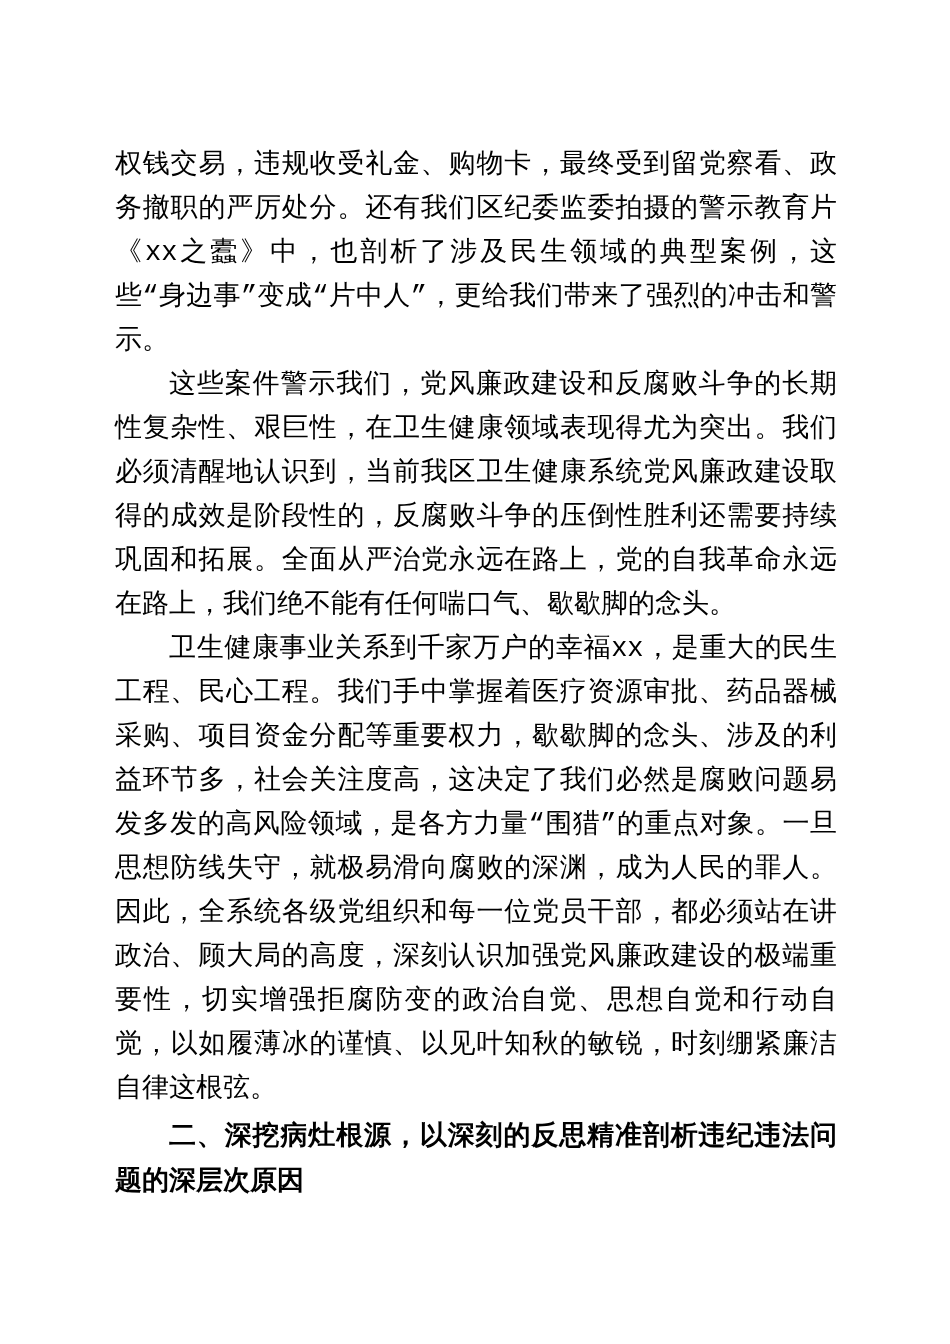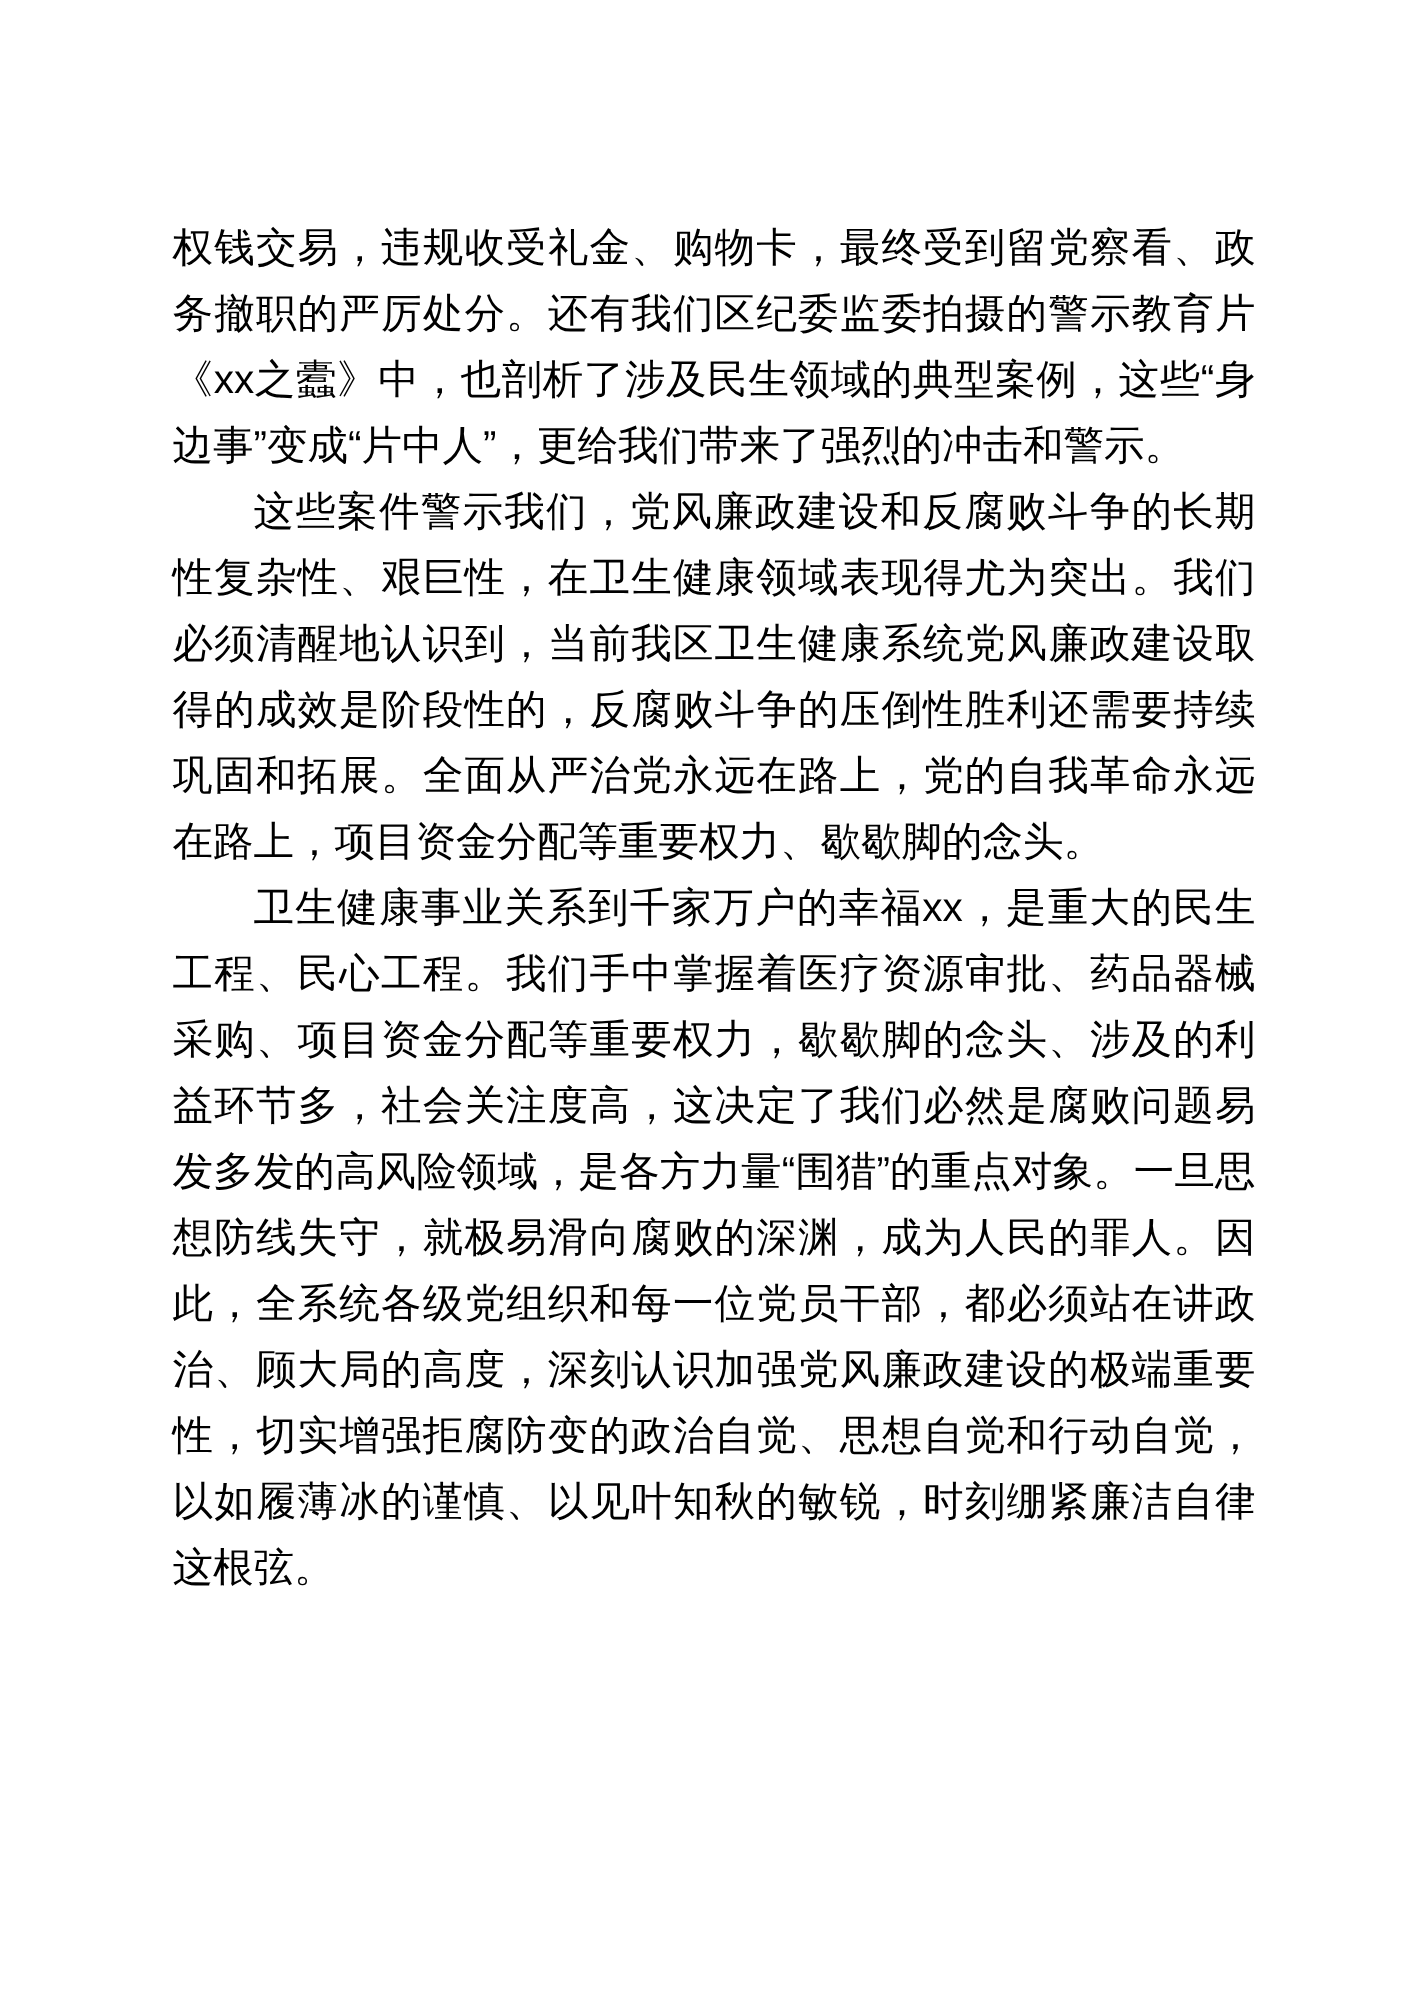--- a/index.html
+++ b/index.html
@@ -16,21 +16,21 @@
     box-sizing: border-box;
   }
   .content {
     position: absolute;
     top: 143px;
     left: 115px;
     width: 722px;
   }
   .body-para {
     margin: 0;
-    font-family: Liberation Sans, sans-serif;
+    font-family: Liberation Mono, monospace;
     font-size: 27px;
     line-height: 44px;
     color: #000000;
     text-align: justify;
     text-indent: 2em;
     word-break: break-all;
   }
   .body-para.no-indent {
     text-indent: 0;
   }
@@ -46,16 +46,17 @@
     text-indent: 2em;
     word-break: break-all;
   }
 </style>
 </head>
 <body>
 
 <div class="page">
   <div class="content">
     <p class="body-para no-indent">权钱交易，违规收受礼金、购物卡，最终受到留党察看、政务撤职的严厉处分。还有我们区纪委监委拍摄的警示教育片《xx之蠹》中，也剖析了涉及民生领域的典型案例，这些“身边事”变成“片中人”，更给我们带来了强烈的冲击和警示。</p>
-    <p class="body-para">这些案件警示我们，党风廉政建设和反腐败斗争的长期性复杂性、艰巨性，在卫生健康领域表现得尤为突出。我们必须清醒地认识到，当前我区卫生健康系统党风廉政建设取得的成效是阶段性的，反腐败斗争的压倒性胜利还需要持续巩固和拓展。全面从严治党永远在路上，党的自我革命永远在路上，项目资金分配等重要权力、歇歇脚的念头。</p>
+    <p class="body-para">这些案件警示我们，党风廉政建设和反腐败斗争的长期性复杂性、艰巨性，在卫生健康领域表现得尤为突出。我们必须清醒地认识到，当前我区卫生健康系统党风廉政建设取得的成效是阶段性的，反腐败斗争的压倒性胜利还需要持续巩固和拓展。全面从严治党永远在路上，党的自我革命永远在路上，我们绝不能有任何喘口气、歇歇脚的念头。</p>
     <p class="body-para">卫生健康事业关系到千家万户的幸福xx，是重大的民生工程、民心工程。我们手中掌握着医疗资源审批、药品器械采购、项目资金分配等重要权力，歇歇脚的念头、涉及的利益环节多，社会关注度高，这决定了我们必然是腐败问题易发多发的高风险领域，是各方力量“围猎”的重点对象。一旦思想防线失守，就极易滑向腐败的深渊，成为人民的罪人。因此，全系统各级党组织和每一位党员干部，都必须站在讲政治、顾大局的高度，深刻认识加强党风廉政建设的极端重要性，切实增强拒腐防变的政治自觉、思想自觉和行动自觉，以如履薄冰的谨慎、以见叶知秋的敏锐，时刻绷紧廉洁自律这根弦。</p>
+    <h2 class="section-heading">二、深挖病灶根源，以深刻的反思精准剖析违纪违法问题的深层次原因</h2>
   </div>
 </div>
 
 </body></html>

